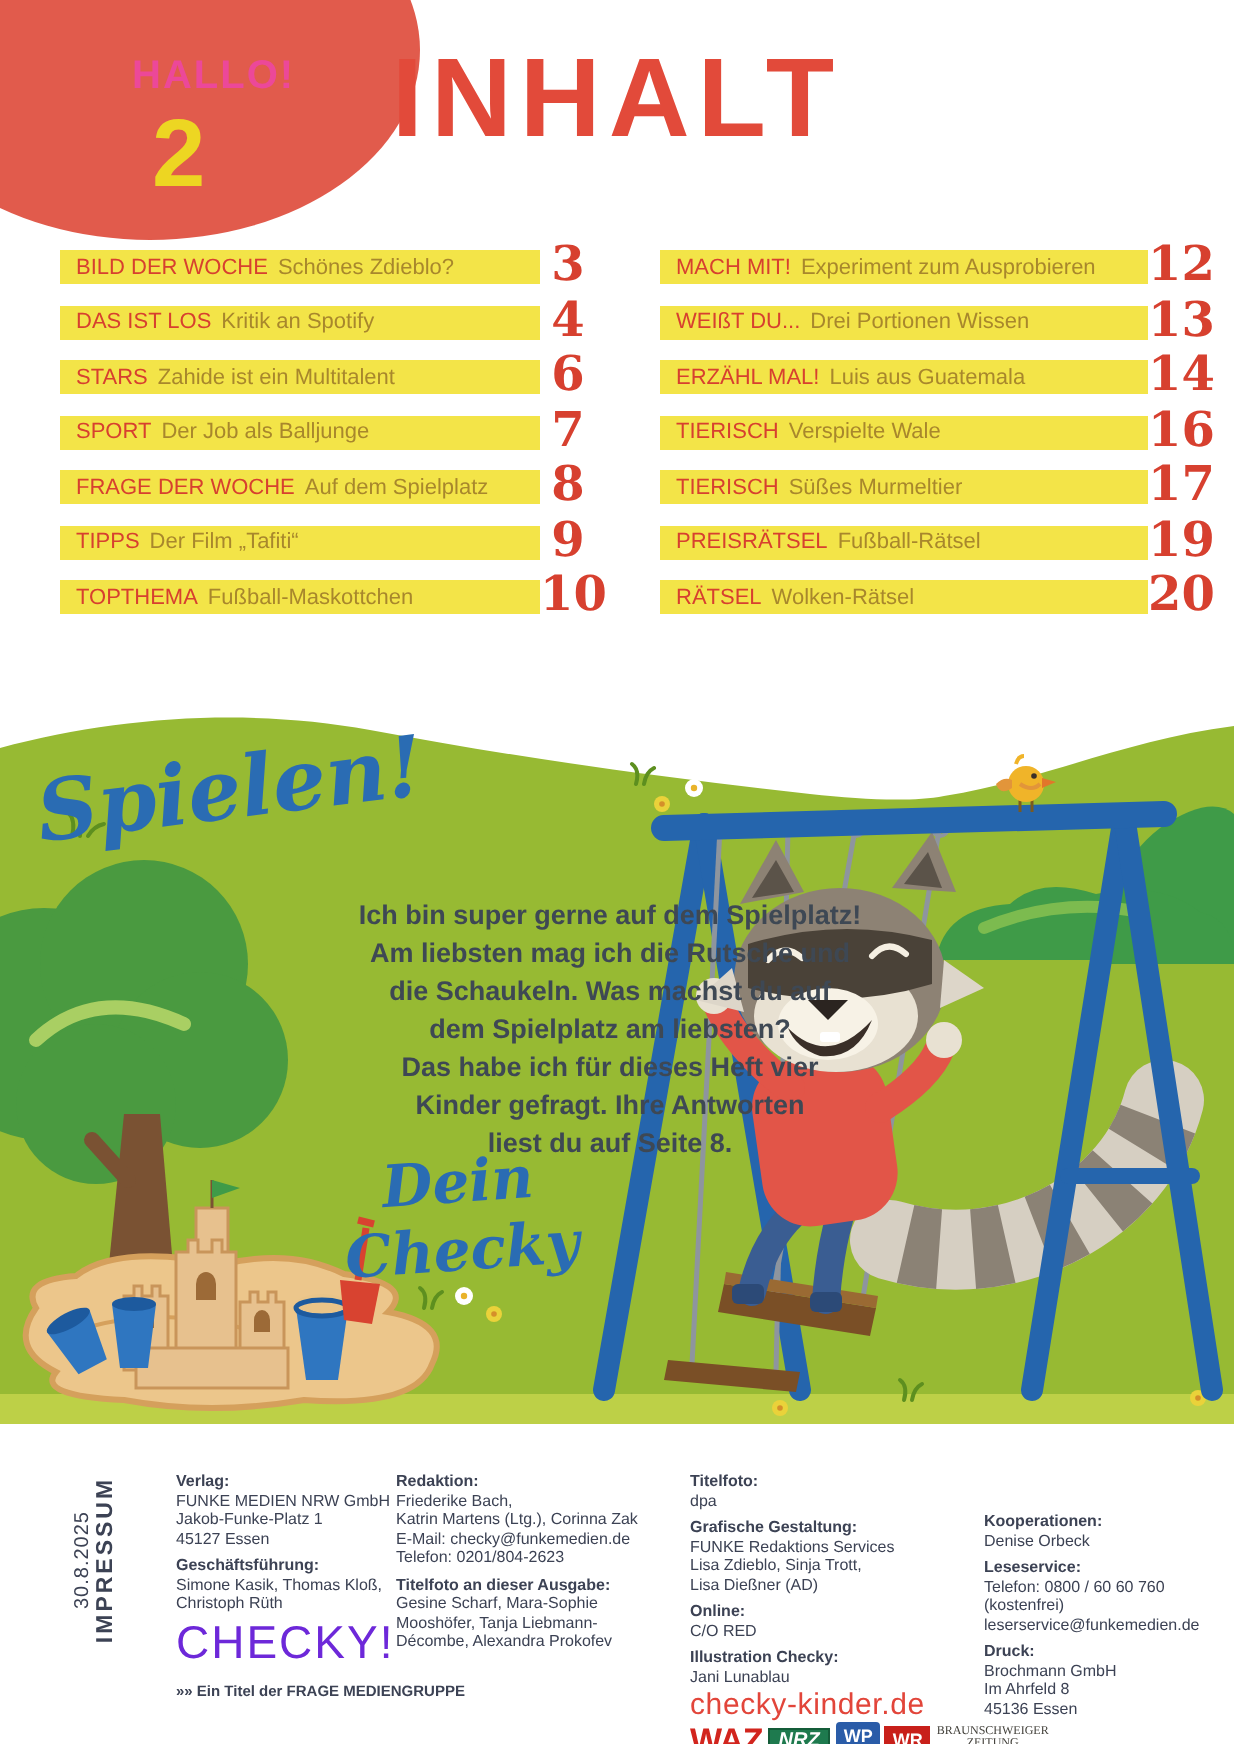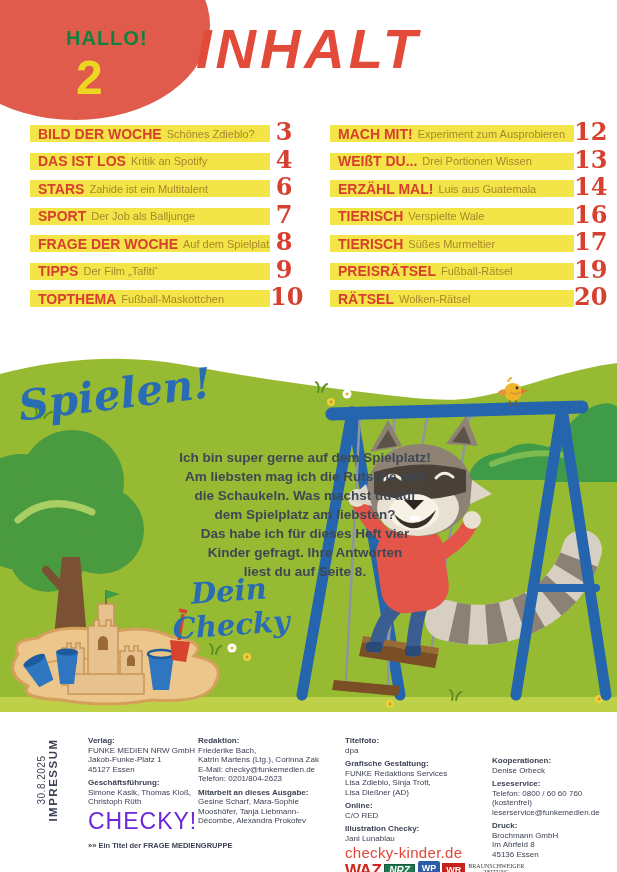--- a/index.html
+++ b/index.html
@@ -1,33 +1,33 @@
 <!DOCTYPE html>
 <html><head>
 <meta charset="utf-8">
 <style>
   html,body{margin:0;padding:0;background:#e9e9e9;}
   #page{position:relative;width:617px;height:872px;background:#ffffff;overflow:hidden;
         font-family:"Liberation Sans",sans-serif;margin:0 auto;}
 
   
   .blob{position:absolute;left:-60px;top:-70px;width:270px;height:190px;border-radius:50%;background:#e15b4c;}
-  .hallo{position:absolute;left:66px;top:27px;color:#15803d;font-weight:bold;font-size:20px;letter-spacing:1px;}
+  .hallo{position:absolute;left:66px;top:27px;color:#ec4899;font-weight:bold;font-size:20px;letter-spacing:1px;}
   .issue-num{position:absolute;left:76px;top:50px;color:#edd622;font-weight:900;font-size:48px;}
   .page-title{position:absolute;left:0;top:16px;width:100%;text-align:center;color:#e24a3a;
-              font-weight:900;font-size:56px;letter-spacing:4px;font-style:italic;}
+              font-weight:900;font-size:56px;letter-spacing:4px;}
 
   
   .toc-col{position:absolute;top:125px;}
   .toc-col.left{left:30px;width:268px;}
   .toc-col.right{left:330px;width:272px;}
   .toc-row{position:relative;height:17px;margin-bottom:10.5px;}
   .toc-bar{position:absolute;left:0;top:0;height:17px;width:calc(100% - 28px);background:#f3e448;
            display:flex;align-items:center;padding-left:8px;box-sizing:border-box;overflow:hidden;}
-  .toc-cat{color:#d7402f;font-weight:bold;font-size:14px;margin-right:5px;white-space:nowrap;}
+  .toc-cat{color:#d7402f;font-weight:normal;font-size:11px;margin-right:5px;white-space:nowrap;}
   .toc-title{color:#a8872c;font-size:11px;white-space:nowrap;}
   .toc-num{position:absolute;right:0;top:-6px;width:28px;text-align:center;color:#d7402f;
            font-family:"DejaVu Serif",serif;font-weight:bold;font-size:24px;line-height:26px;}
 
   
   .scene{position:absolute;left:0;top:352px;width:617px;height:360px;}
   .scene svg{position:absolute;left:0;top:0;}
   .scene-headline{position:absolute;left:18px;top:18px;color:#2a6cb3;
                   font-family:"DejaVu Serif",serif;font-style:italic;font-weight:bold;font-size:42px;
                   transform:rotate(-7deg);}
@@ -363,21 +363,21 @@
 
   <div class="imp-col c2">
     <div class="imp-sec">
         <div class="imp-h">Redaktion:</div>
       <div class="imp-t">Friederike Bach,
 Katrin Martens (Ltg.), Corinna Zak
 E-Mail: checky@funkemedien.de
 Telefon: 0201/804-2623</div>
       </div>
     <div class="imp-sec">
-        <div class="imp-h">Mitarbeit an dieses Ausgabe:</div>
+        <div class="imp-h">Titelfoto an dieser Ausgabe:</div>
       <div class="imp-t">Gesine Scharf, Mara-Sophie
 Mooshöfer, Tanja Liebmann-
 Décombe, Alexandra Prokofev</div>
       </div>
   </div>
 
   <div class="imp-col c3">
     <div class="imp-sec">
         <div class="imp-h">Titelfoto:</div>
       <div class="imp-t">dpa</div>

